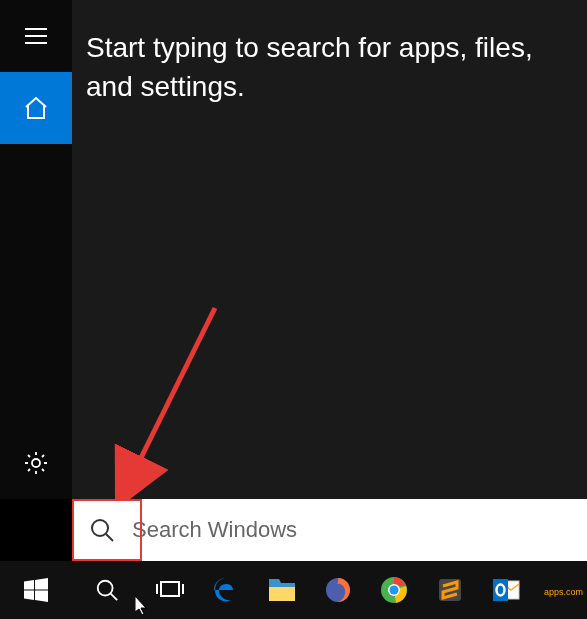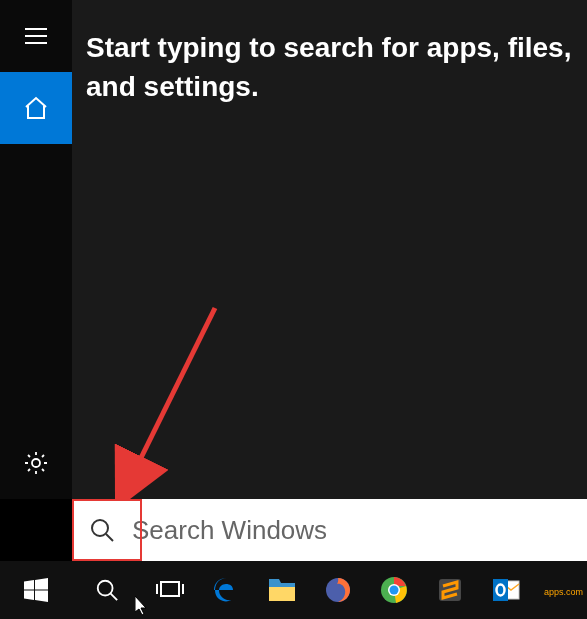--- a/index.html
+++ b/index.html
@@ -37,21 +37,21 @@
       position: absolute;
       left: 72px;
       top: 0;
       width: 515px;
       height: 499px;
       background: #1a1a1a;
     }
     .prompt-text {
       color: #fff;
       font-size: 28px;
-      font-weight: 700;
+      font-weight: 400;
       padding: 28px 14px 0 14px;
       line-height: 1.4;
     }
     .arrow-svg {
       position: absolute;
       left: 110px;
       top: 300px;
       pointer-events: none;
     }
     .search-bar {
@@ -67,21 +67,21 @@
     .search-icon-inbar {
       width: 60px;
       display: flex;
       align-items: center;
       justify-content: center;
     }
     .search-input {
       flex: 1;
       border: none;
       outline: none;
-      font-size: 26px;
+      font-size: 22px;
       color: #ef4444;
       background: transparent;
     }
     .search-input::placeholder { color: #666; }
     .red-highlight {
       position: absolute;
       border: 2px solid #e53935;
       pointer-events: none;
     }
     .red-highlight.top { left: 72px; top: 499px; width: 70px; height: 62px; }

